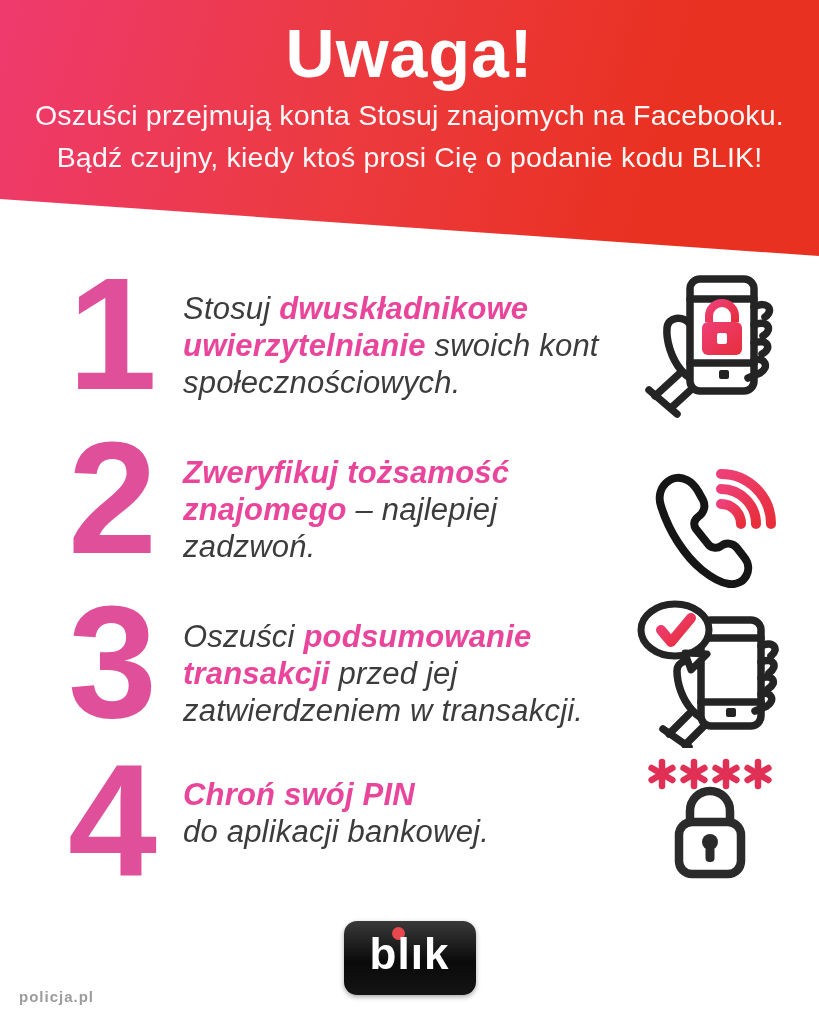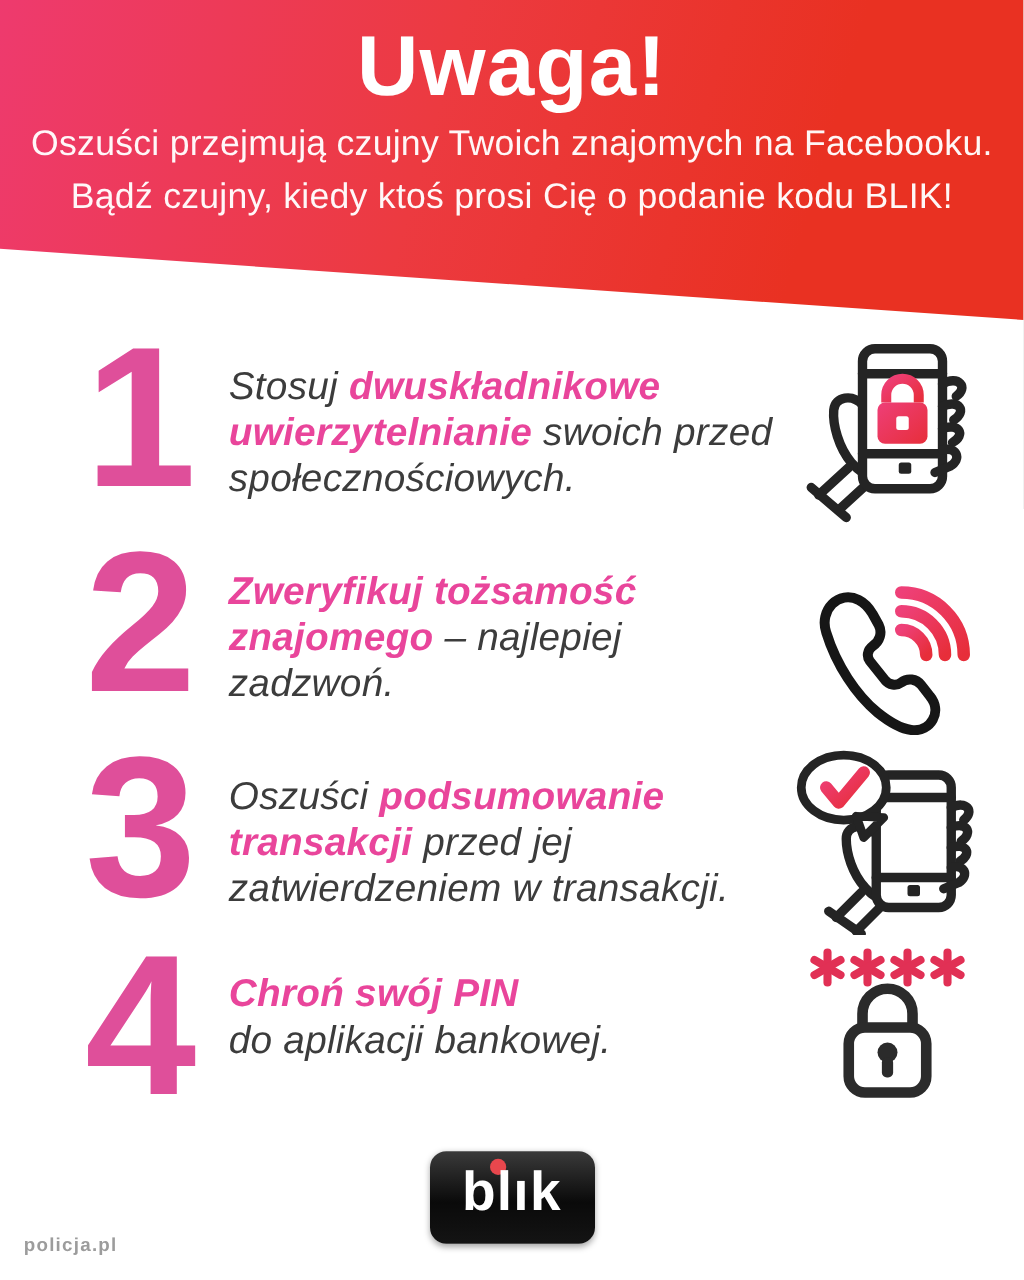--- a/index.html
+++ b/index.html
@@ -76,29 +76,29 @@
     font-size:15px;font-weight:700;color:#9c9c9c;letter-spacing:1px;text-align:center;
   }
 </style>
 </head>
 <body>
 
 <div class="poster">
 
   <div class="banner">
     <div class="banner-title">Uwaga!</div>
-    <div class="banner-sub">Oszuści przejmują czujny Twoich znajomych na Facebooku.</div>
+    <div class="banner-sub">Oszuści przejmują konta Stosuj znajomych na Facebooku.</div>
     <div class="banner-sub">Bądź czujny, kiedy ktoś prosi Cię o podanie kodu BLIK!</div>
   </div>
 
   <div class="item item-1">
     <div class="num">1</div>
     <div class="text">
         <div><span>Stosuj </span><span class="hl">dwuskładnikowe</span></div>
-        <div><span class="hl">uwierzytelnianie</span><span> swoich przed</span></div>
+        <div><span class="hl">uwierzytelnianie</span><span> swoich kont</span></div>
         <div><span>społecznościowych.</span></div>
       </div>
     <div class="icon">
       <svg width="150" height="148" viewBox="0 0 150 148">
         <defs>
           <linearGradient id="lockGrad" x1="0" y1="0" x2="1" y2="1">
             <stop offset="0" stop-color="#ee3f78"></stop>
               <stop offset="1" stop-color="#e72e3a"></stop>
           </linearGradient>
         </defs>

